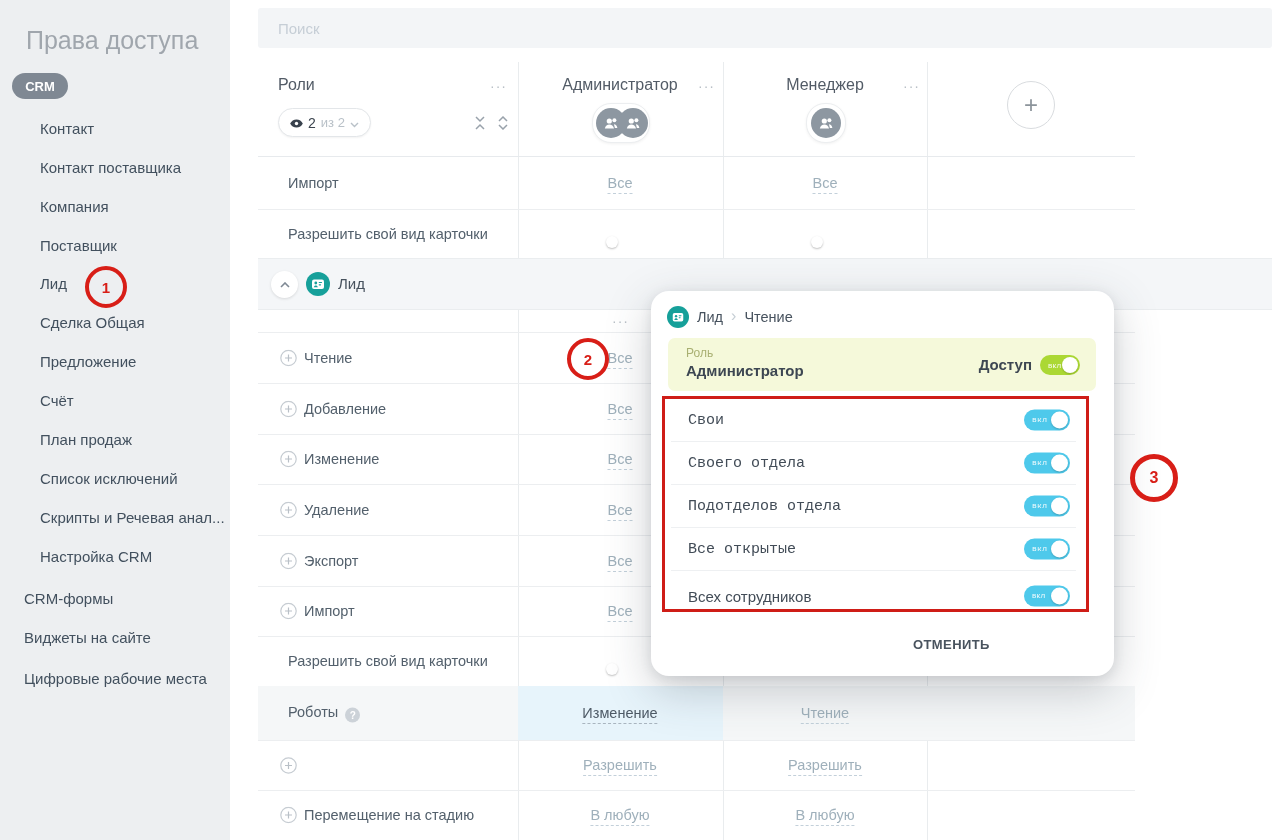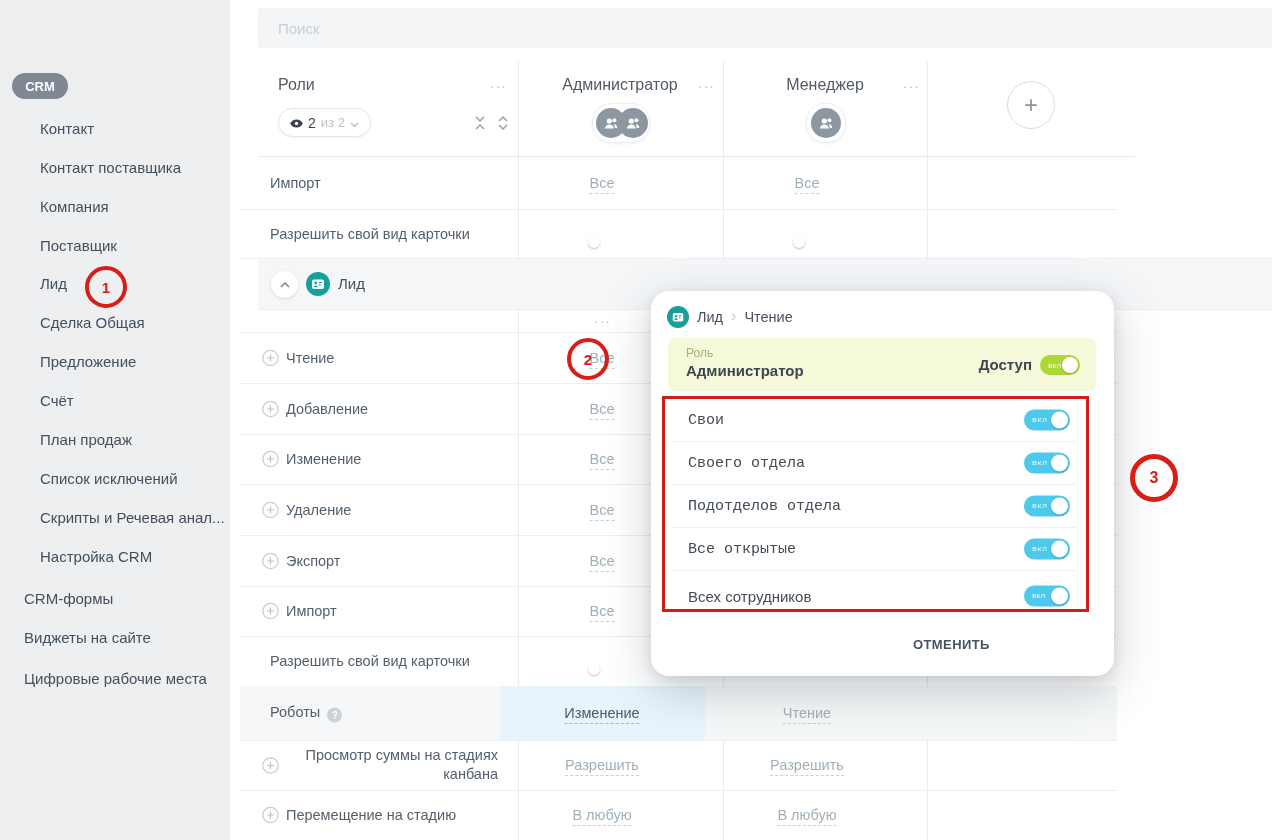--- a/index.html
+++ b/index.html
@@ -29,21 +29,21 @@
   .filter-pill{position:absolute;left:20px;top:46px;height:27px;padding:0 11px;border:1px solid #e3e6e9;
                border-radius:15px;background:#fff;display:flex;align-items:center;gap:5px;
                box-shadow:0 1px 2px rgba(0,0,0,.05);cursor:pointer;}
   .filter-pill .cnt{font-size:14px;color:#3b444e;}
   .filter-pill .of{font-size:13px;color:#b9c1c8;}
   .sorticons{position:absolute;left:216px;top:54px;display:flex;gap:11px;}
   .avpill{position:absolute;top:41px;background:#fff;border:1px solid #eceef0;border-radius:19px;
           box-shadow:0 1px 3px rgba(0,0,0,.06);display:flex;align-items:center;}
   .avcircle{width:30px;height:30px;border-radius:50%;background:#8d97a1;display:flex;align-items:center;justify-content:center;}
 
-  .row{position:absolute;left:240px;width:877px;border-bottom:1px solid #eceef0;z-index:2;text-align:right;}
+  .row{position:absolute;left:258px;width:877px;border-bottom:1px solid #eceef0;z-index:2;}
   .lbl{position:absolute;left:30px;top:50%;transform:translateY(-50%);font-size:14.5px;color:#53606c;white-space:nowrap;}
   .lbl-ic{left:46px;}
   .plus-ic{position:absolute;left:22px;top:50%;transform:translateY(-50%);display:flex;}
   .val{position:absolute;top:50%;transform:translate(-50%,-50%);font-size:14.5px;color:#9fb0bb;cursor:pointer;white-space:nowrap;}
   .v-admin{left:362px;} .v-mgr{left:567px;}
   .dash{border-bottom:1px dashed #c3d0da;padding-bottom:2px;}
   .dash.dark{color:#4e5a66;border-color:#a9b5bf;}
 
   .band{position:absolute;left:258px;top:258px;width:1014px;height:52px;background:#f4f6f8;
         border-top:1px solid #eaedef;border-bottom:1px solid #eaedef;z-index:2;box-sizing:border-box;}
@@ -107,20 +107,21 @@
   
   .ann{position:absolute;border:4px solid #d81e17;border-radius:50%;color:#d81e17;font-weight:bold;
        display:flex;align-items:center;justify-content:center;z-index:20;background:transparent;}
 </style>
 </head>
 <body>
 
 <div id="app">
 
   <aside class="sidebar">
+    <h1 class="sb-title">Права доступа</h1>
     <div class="crm-badge">CRM</div>
     <div class="sb-item" style="top:119px">Контакт</div>
     <div class="sb-item" style="top:158px">Контакт поставщика</div>
     <div class="sb-item" style="top:197px">Компания</div>
     <div class="sb-item" style="top:236px">Поставщик</div>
     <div class="sb-item" style="top:274px">Лид</div>
     <div class="sb-item" style="top:313px">Сделка Общая</div>
     <div class="sb-item" style="top:352px">Предложение</div>
     <div class="sb-item" style="top:391px">Счёт</div>
     <div class="sb-item" style="top:430px">План продаж</div>
@@ -307,21 +308,20 @@
     <span class="val v-admin"><span class="dash dark">Изменение</span></span>
     <span class="val v-mgr"><span class="dash">Чтение</span></span>
   </div>
   <div class="row" style="top:740px;height:50px">
     <span class="plus-ic" style="top:17px;transform:none">
         <svg width="17" height="17" viewBox="0 0 17 17">
           <circle cx="8.5" cy="8.5" r="7.7" fill="none" stroke="#c6ccd2" stroke-width="1.2"></circle>
           <path d="M8.5 5v7M5 8.5h7" stroke="#b9c0c7" stroke-width="1.2"></path>
         </svg>
       </span>
-    <span class="lbl-multi">Просмотр суммы на стадиях канбана</span>
     <span class="val v-admin"><span class="dash">Разрешить</span></span>
     <span class="val v-mgr"><span class="dash">Разрешить</span></span>
   </div>
   <div class="row" style="top:790px;height:50px;border-bottom:none">
     <span class="plus-ic">
         <svg width="17" height="17" viewBox="0 0 17 17">
           <circle cx="8.5" cy="8.5" r="7.7" fill="none" stroke="#c6ccd2" stroke-width="1.2"></circle>
           <path d="M8.5 5v7M5 8.5h7" stroke="#b9c0c7" stroke-width="1.2"></path>
         </svg>
       </span>

